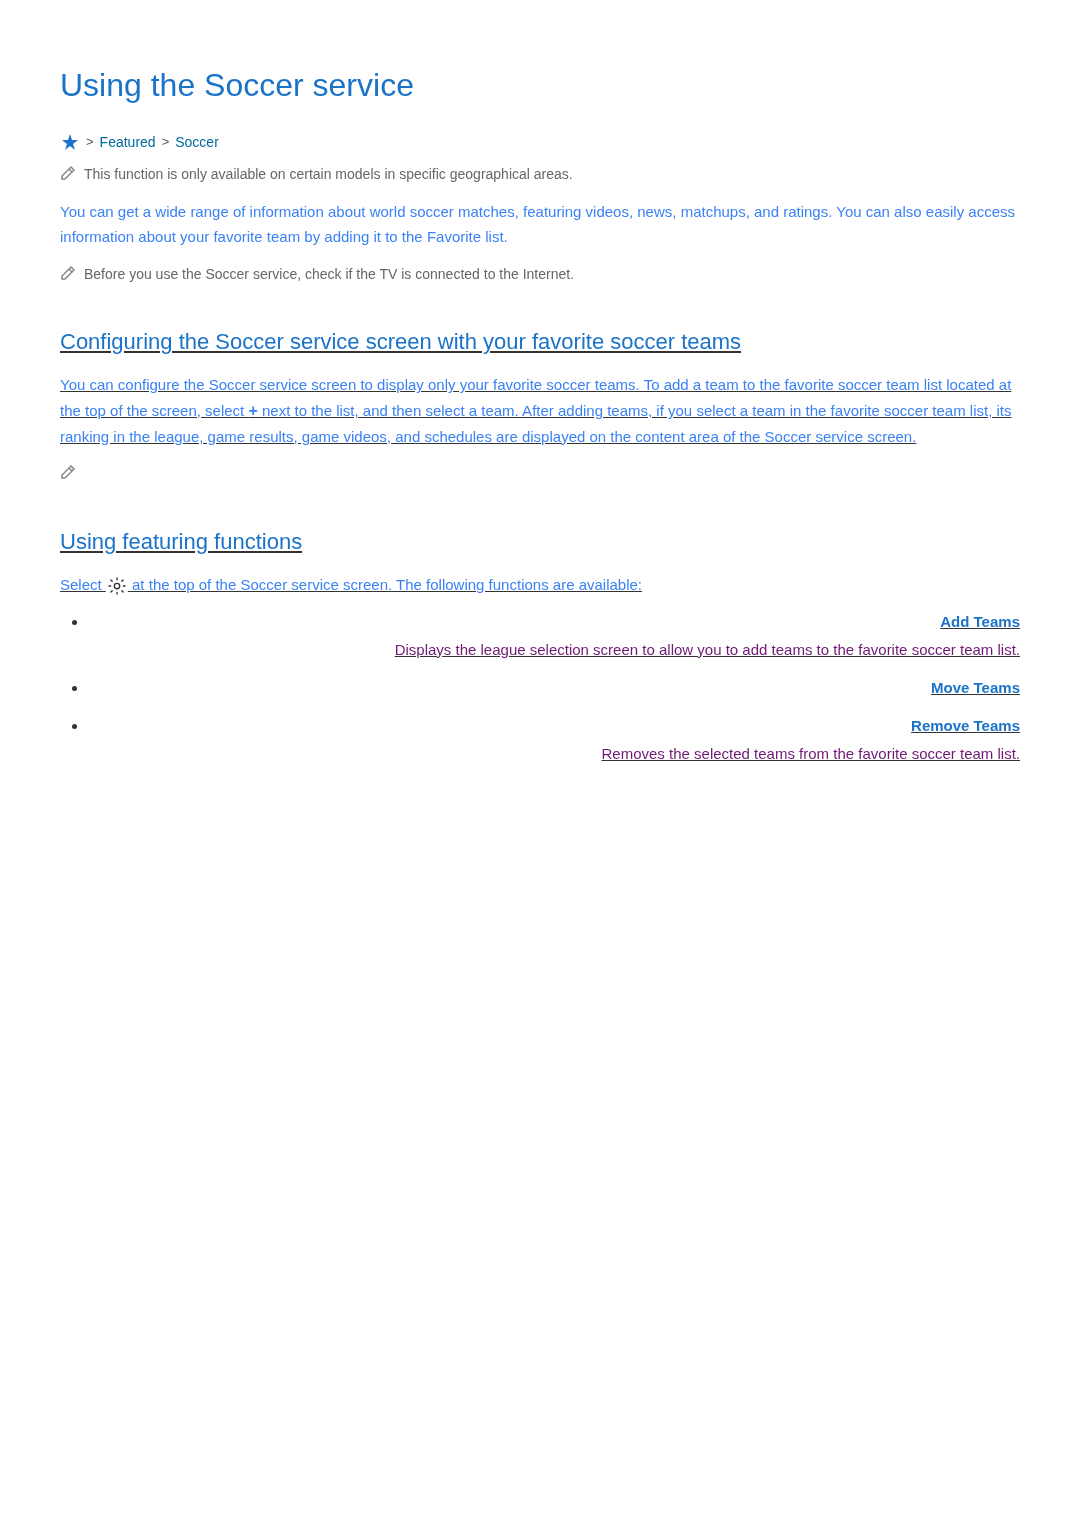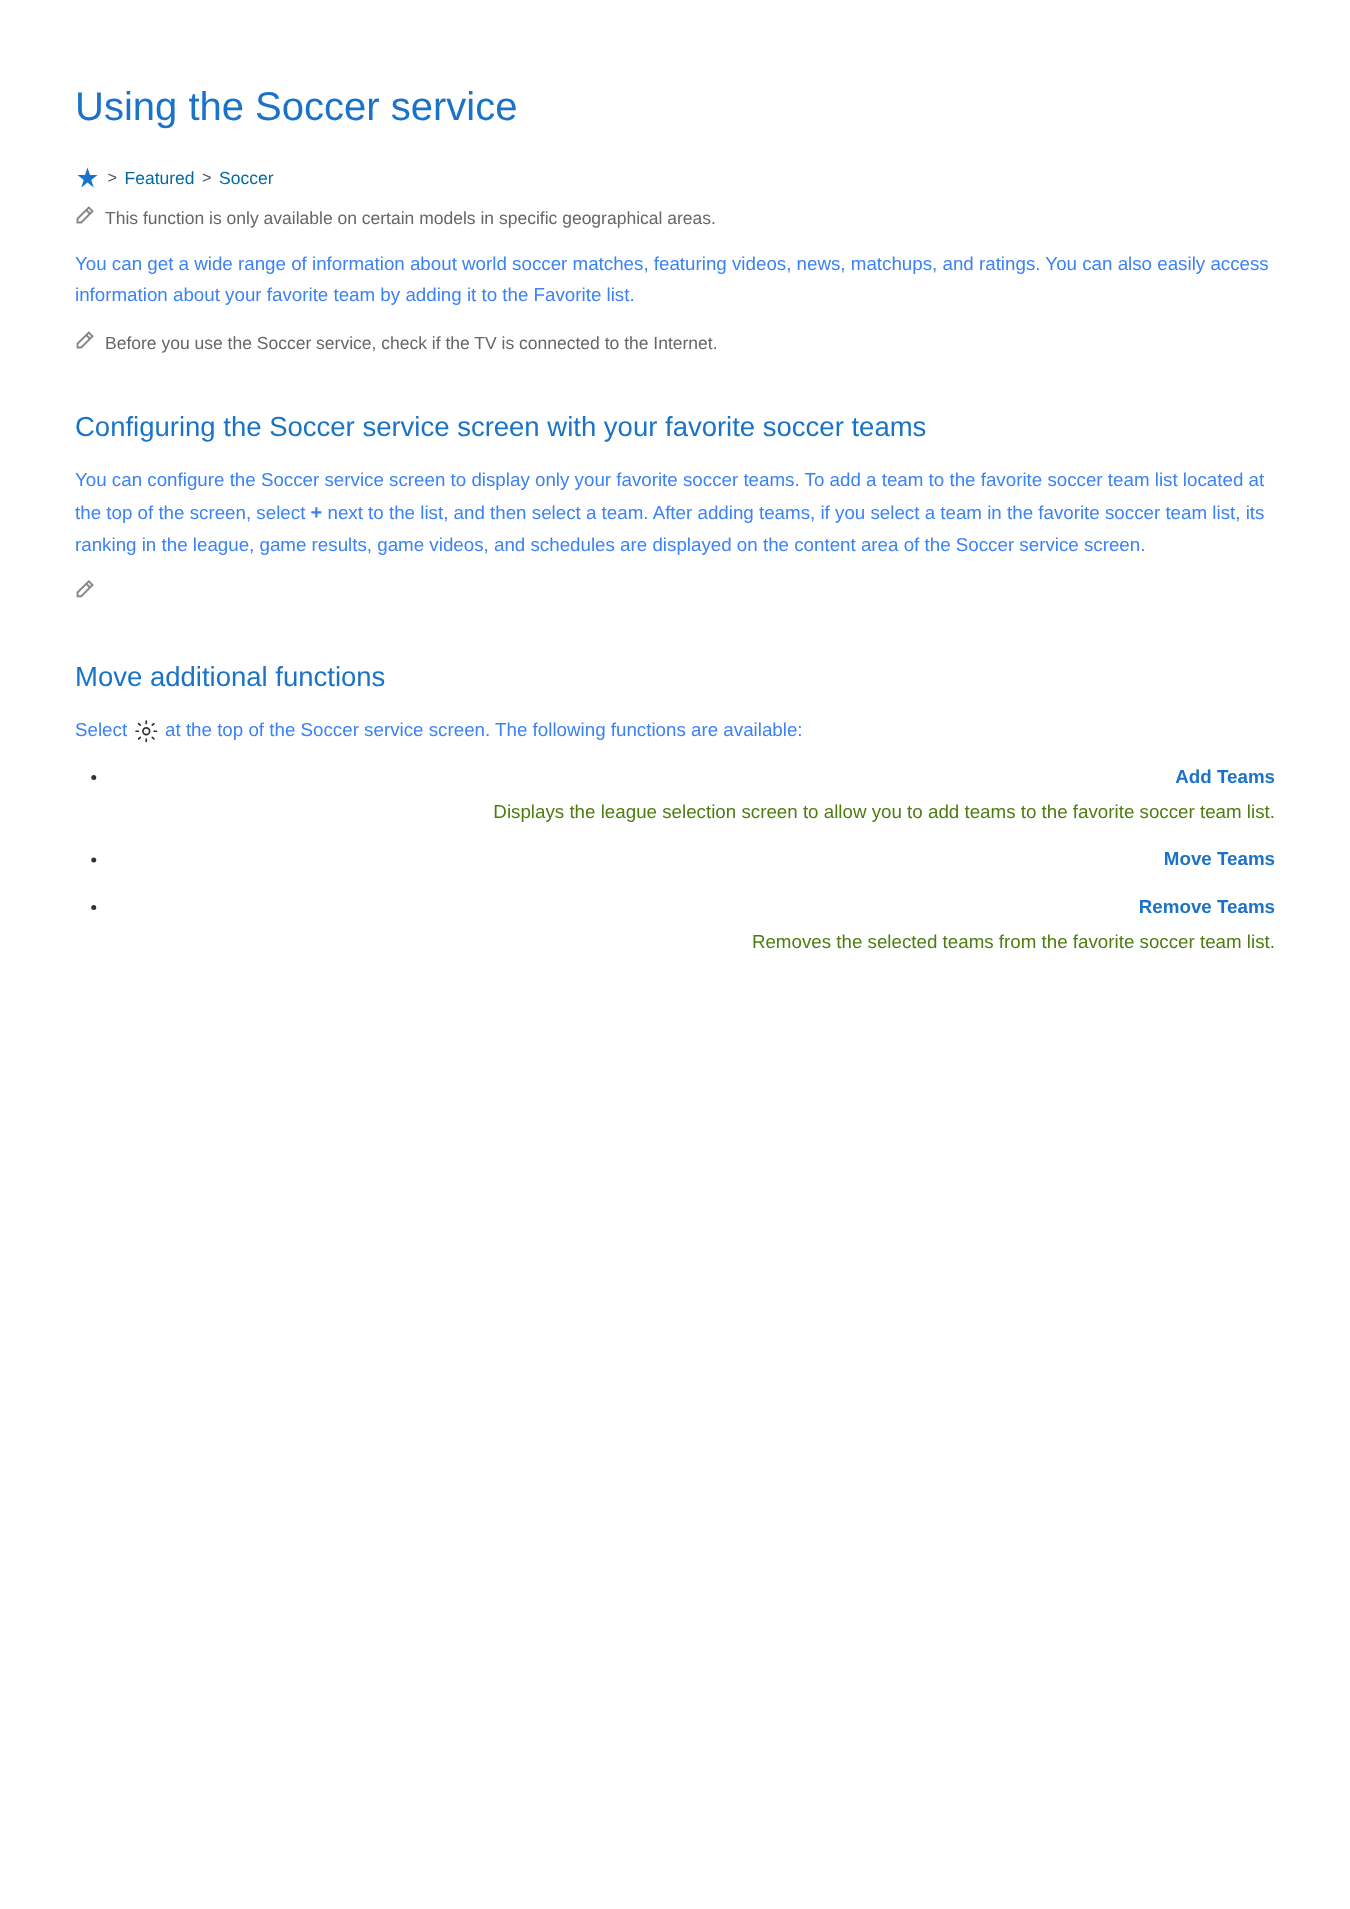--- a/index.html
+++ b/index.html
@@ -108,41 +108,42 @@
     }
 
     .list-term {
       color: #1a73c8;
       font-weight: 600;
       font-size: 15px;
       cursor: pointer;
     }
 
     .list-desc {
-      color: #4d7c0f;
+      color: #701a75;
       font-size: 15px;
       margin-top: 4px;
       line-height: 1.6;
     }
 
     .gear-icon-inline {
       display: inline-block;
       width: 18px;
       height: 18px;
       vertical-align: middle;
       margin: 0 2px;
     }
 
     .plus-symbol {
       font-weight: 700;
       font-size: 16px;
     }
 
     .section-divider {
       margin-top: 30px;
+      text-decoration: underline;
     }
   </style>
 </head>
 <body>
 
 <h1 class="page-title">Using the Soccer service</h1>
 
 <div class="breadcrumb">
   <span class="breadcrumb-icon">
 
@@ -191,21 +192,21 @@
     <span class="note-icon">
       <svg width="16" height="16" viewBox="0 0 16 16" fill="none" xmlns="http://www.w3.org/2000/svg">
         <path d="M11 2L14 5L5 14H2V11L11 2Z" stroke="#888" stroke-width="1.5" fill="none"></path>
         <line x1="9" y1="4" x2="12" y2="7" stroke="#888" stroke-width="1.5"></line>
       </svg>
     </span>
   </div>
 </div>
 
 <div class="section-divider">
-  <h2 class="section-title">Move additional functions</h2>
+  <h2 class="section-title">Using featuring functions</h2>
 
   <p class="body-text">
     <span>Select </span>
     <svg class="gear-icon-inline" viewBox="0 0 20 20" fill="none" xmlns="http://www.w3.org/2000/svg">
       <circle cx="10" cy="10" r="3" stroke="#333" stroke-width="1.5" fill="none"></circle>
       <path d="M10 1v2M10 17v2M1 10h2M17 10h2M3.22 3.22l1.42 1.42M15.36 15.36l1.42 1.42M3.22 16.78l1.42-1.42M15.36 4.64l1.42-1.42" stroke="#333" stroke-width="1.5" stroke-linecap="round"></path>
 
     </svg>
     <span> at the top of the Soccer service screen. The following functions are available:</span>
   </p>

